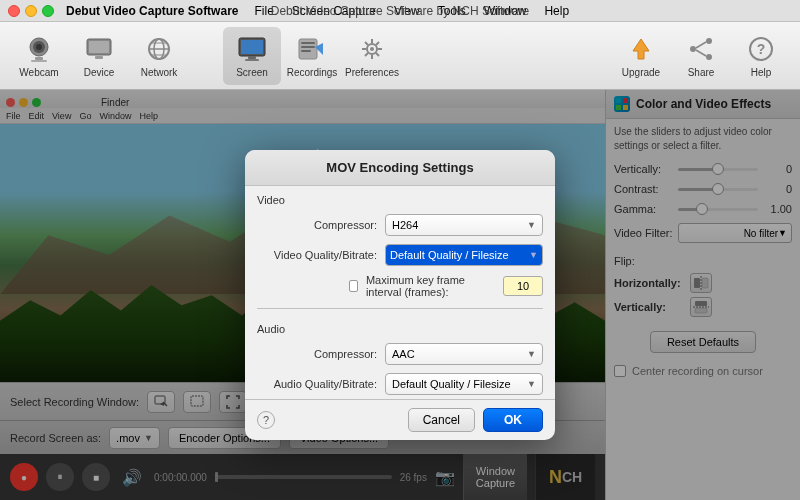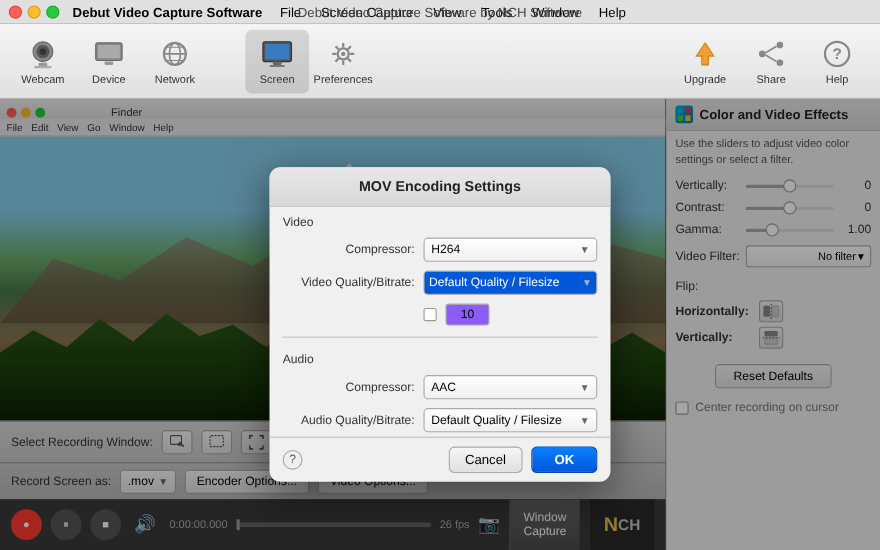--- a/index.html
+++ b/index.html
@@ -477,21 +477,21 @@
       width: 12px; height: 12px;
       border: 1px solid #999;
       border-radius: 2px;
       background: white;
     }
     .modal-checkbox-label { font-size: 11px; color: #333; }
     .modal-number-input {
       width: 40px; height: 20px;
       border: 1px solid #aaa;
       border-radius: 3px;
-      background: #8b5cf6;
+      background: #fef9c3;
       font-size: 11px;
       text-align: center;
     }
     .modal-divider {
       height: 1px;
       background: #c0c0c0;
       margin: 6px 12px;
     }
     .modal-footer {
       display: flex;
@@ -591,20 +591,32 @@
   <div class="toolbar-btn active">
     <div class="toolbar-icon" style="display:flex;align-items:center;justify-content:center;">
       <svg width="30" height="28" viewBox="0 0 30 28">
         <rect x="2" y="3" width="26" height="18" rx="2" fill="#555" stroke="#333" stroke-width="1"></rect>
         <rect x="4" y="5" width="22" height="14" rx="1" fill="#3a7bbf"></rect>
         <rect x="11" y="21" width="8" height="3" rx="1" fill="#666"></rect>
         <rect x="8" y="24" width="14" height="2" rx="1" fill="#777"></rect>
       </svg>
     </div>
     <span class="toolbar-label">Screen</span>
+  </div>
+  <div class="toolbar-btn">
+    <div class="toolbar-icon" style="display:flex;align-items:center;justify-content:center;">
+      <svg width="30" height="28" viewBox="0 0 30 28">
+        <rect x="2" y="4" width="18" height="20" rx="2" fill="#aaa" stroke="#888" stroke-width="1"></rect>
+        <rect x="4" y="7" width="14" height="2" rx="1" fill="#666"></rect>
+        <rect x="4" y="11" width="14" height="2" rx="1" fill="#666"></rect>
+        <rect x="4" y="15" width="10" height="2" rx="1" fill="#666"></rect>
+        <polygon points="18,12 26,8 26,20" fill="#4a90d9"></polygon>
+      </svg>
+    </div>
+    <span class="toolbar-label">Recordings</span>
   </div>
   <div class="toolbar-btn">
     <div class="toolbar-icon" style="display:flex;align-items:center;justify-content:center;">
       <svg width="30" height="28" viewBox="0 0 30 28">
         <circle cx="15" cy="14" r="5" fill="none" stroke="#888" stroke-width="2"></circle>
         <circle cx="15" cy="14" r="2" fill="#888"></circle>
         <line x1="15" y1="4" x2="15" y2="8" stroke="#888" stroke-width="2"></line>
         <line x1="15" y1="20" x2="15" y2="24" stroke="#888" stroke-width="2"></line>
         <line x1="5" y1="14" x2="9" y2="14" stroke="#888" stroke-width="2"></line>
         <line x1="21" y1="14" x2="25" y2="14" stroke="#888" stroke-width="2"></line>
@@ -836,20 +848,21 @@
         <span class="modal-label">Video Quality/Bitrate:</span>
         <div class="modal-select" style="background: #0057d8; color: white; padding:0 4px;">
           <span style="color:white;font-size:11px;">Default Quality / Filesize</span>
           <span style="font-size:9px;color:#aad;">▼</span>
         </div>
       </div>
 
       <div class="modal-checkbox-row">
         <span style="width:120px;text-align:right;font-size:11px;color:#333;"></span>
         <div class="modal-checkbox"></div>
+        <span class="modal-checkbox-label">Maximum key frame interval (frames):</span>
         <input class="modal-number-input" type="text" value="10" style="">
       </div>
 
       <div class="modal-divider"></div>
       <div class="modal-section-label">Audio</div>
 
       <div class="modal-row">
         <span class="modal-label">Compressor:</span>
         <div class="modal-select">
           <span>AAC</span>

